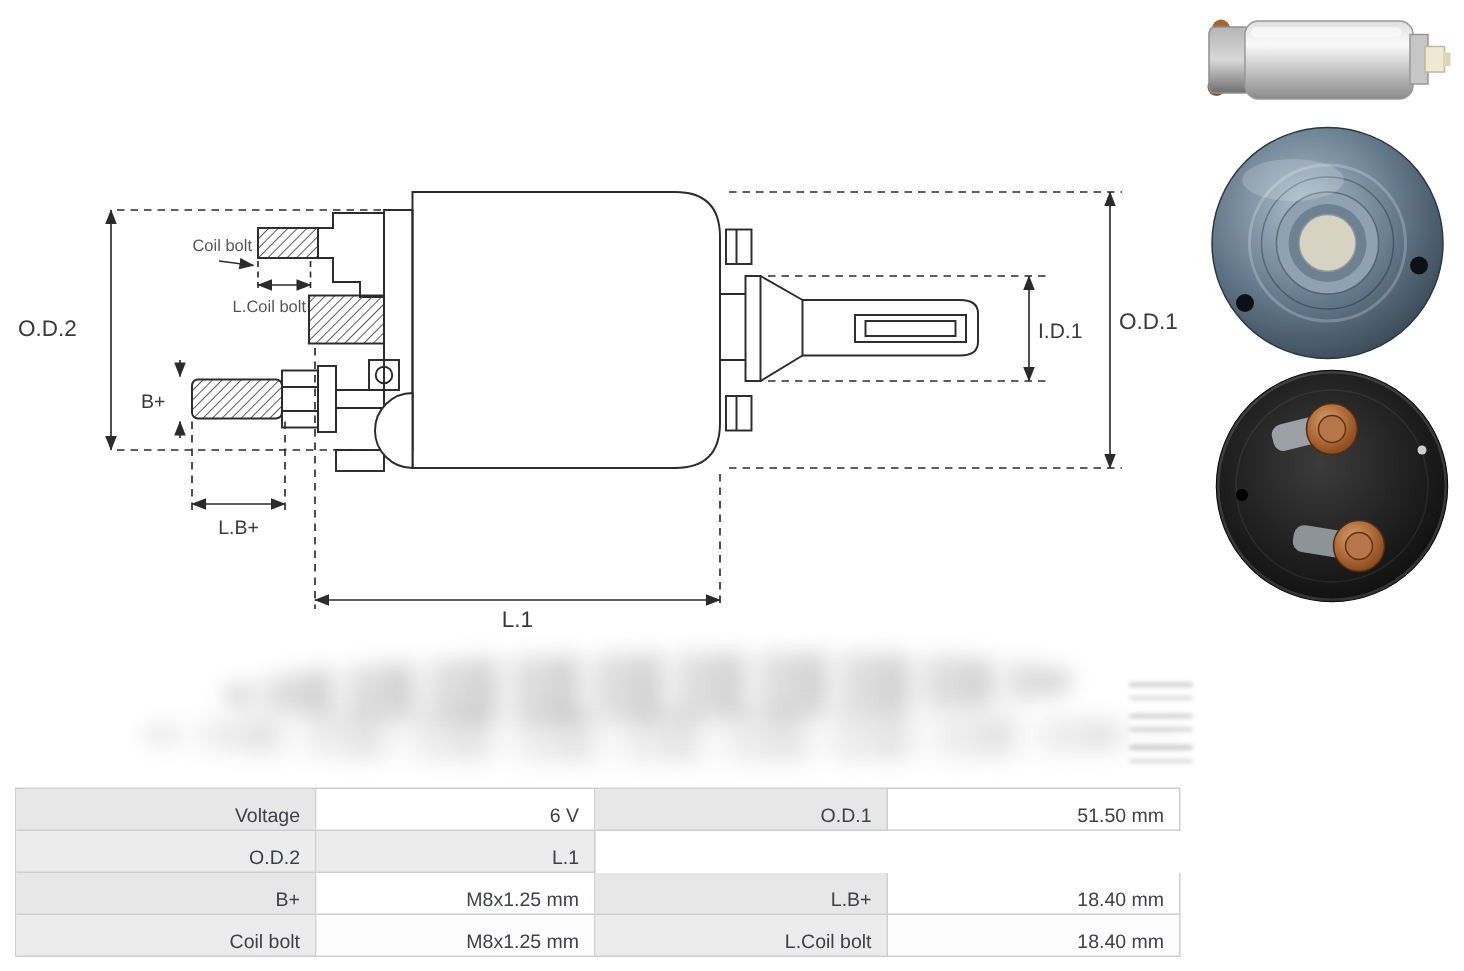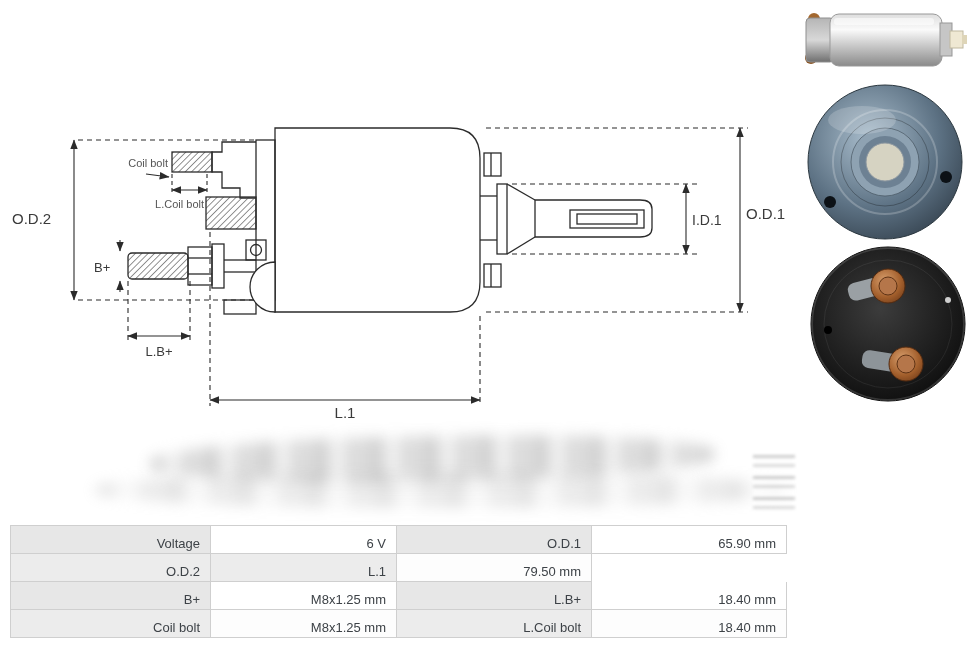--- a/index.html
+++ b/index.html
@@ -230,26 +230,25 @@
     <div class="wm-blob wm-a"></div>
     <div class="wm-blob wm-b"></div>
   </div>
   <div class="wm-side"></div>
 
   <div class="spec-table">
     <div class="trow">
       <div class="cell lbl">Voltage</div>
       <div class="cell val">6 V</div>
       <div class="cell lbl">O.D.1</div>
-      <div class="cell val">65.90 mm</div>
+      <div class="cell val">51.50 mm</div>
     </div>
     <div class="trow">
       <div class="cell lbl">O.D.2</div>
       <div class="cell lbl">L.1</div>
-      <div class="cell val">79.50 mm</div>
     </div>
     <div class="trow">
       <div class="cell lbl">B+</div>
       <div class="cell val">M8x1.25 mm</div>
       <div class="cell lbl">L.B+</div>
       <div class="cell val">18.40 mm</div>
     </div>
     <div class="trow">
       <div class="cell lbl">Coil bolt</div>
       <div class="cell val">M8x1.25 mm</div>

